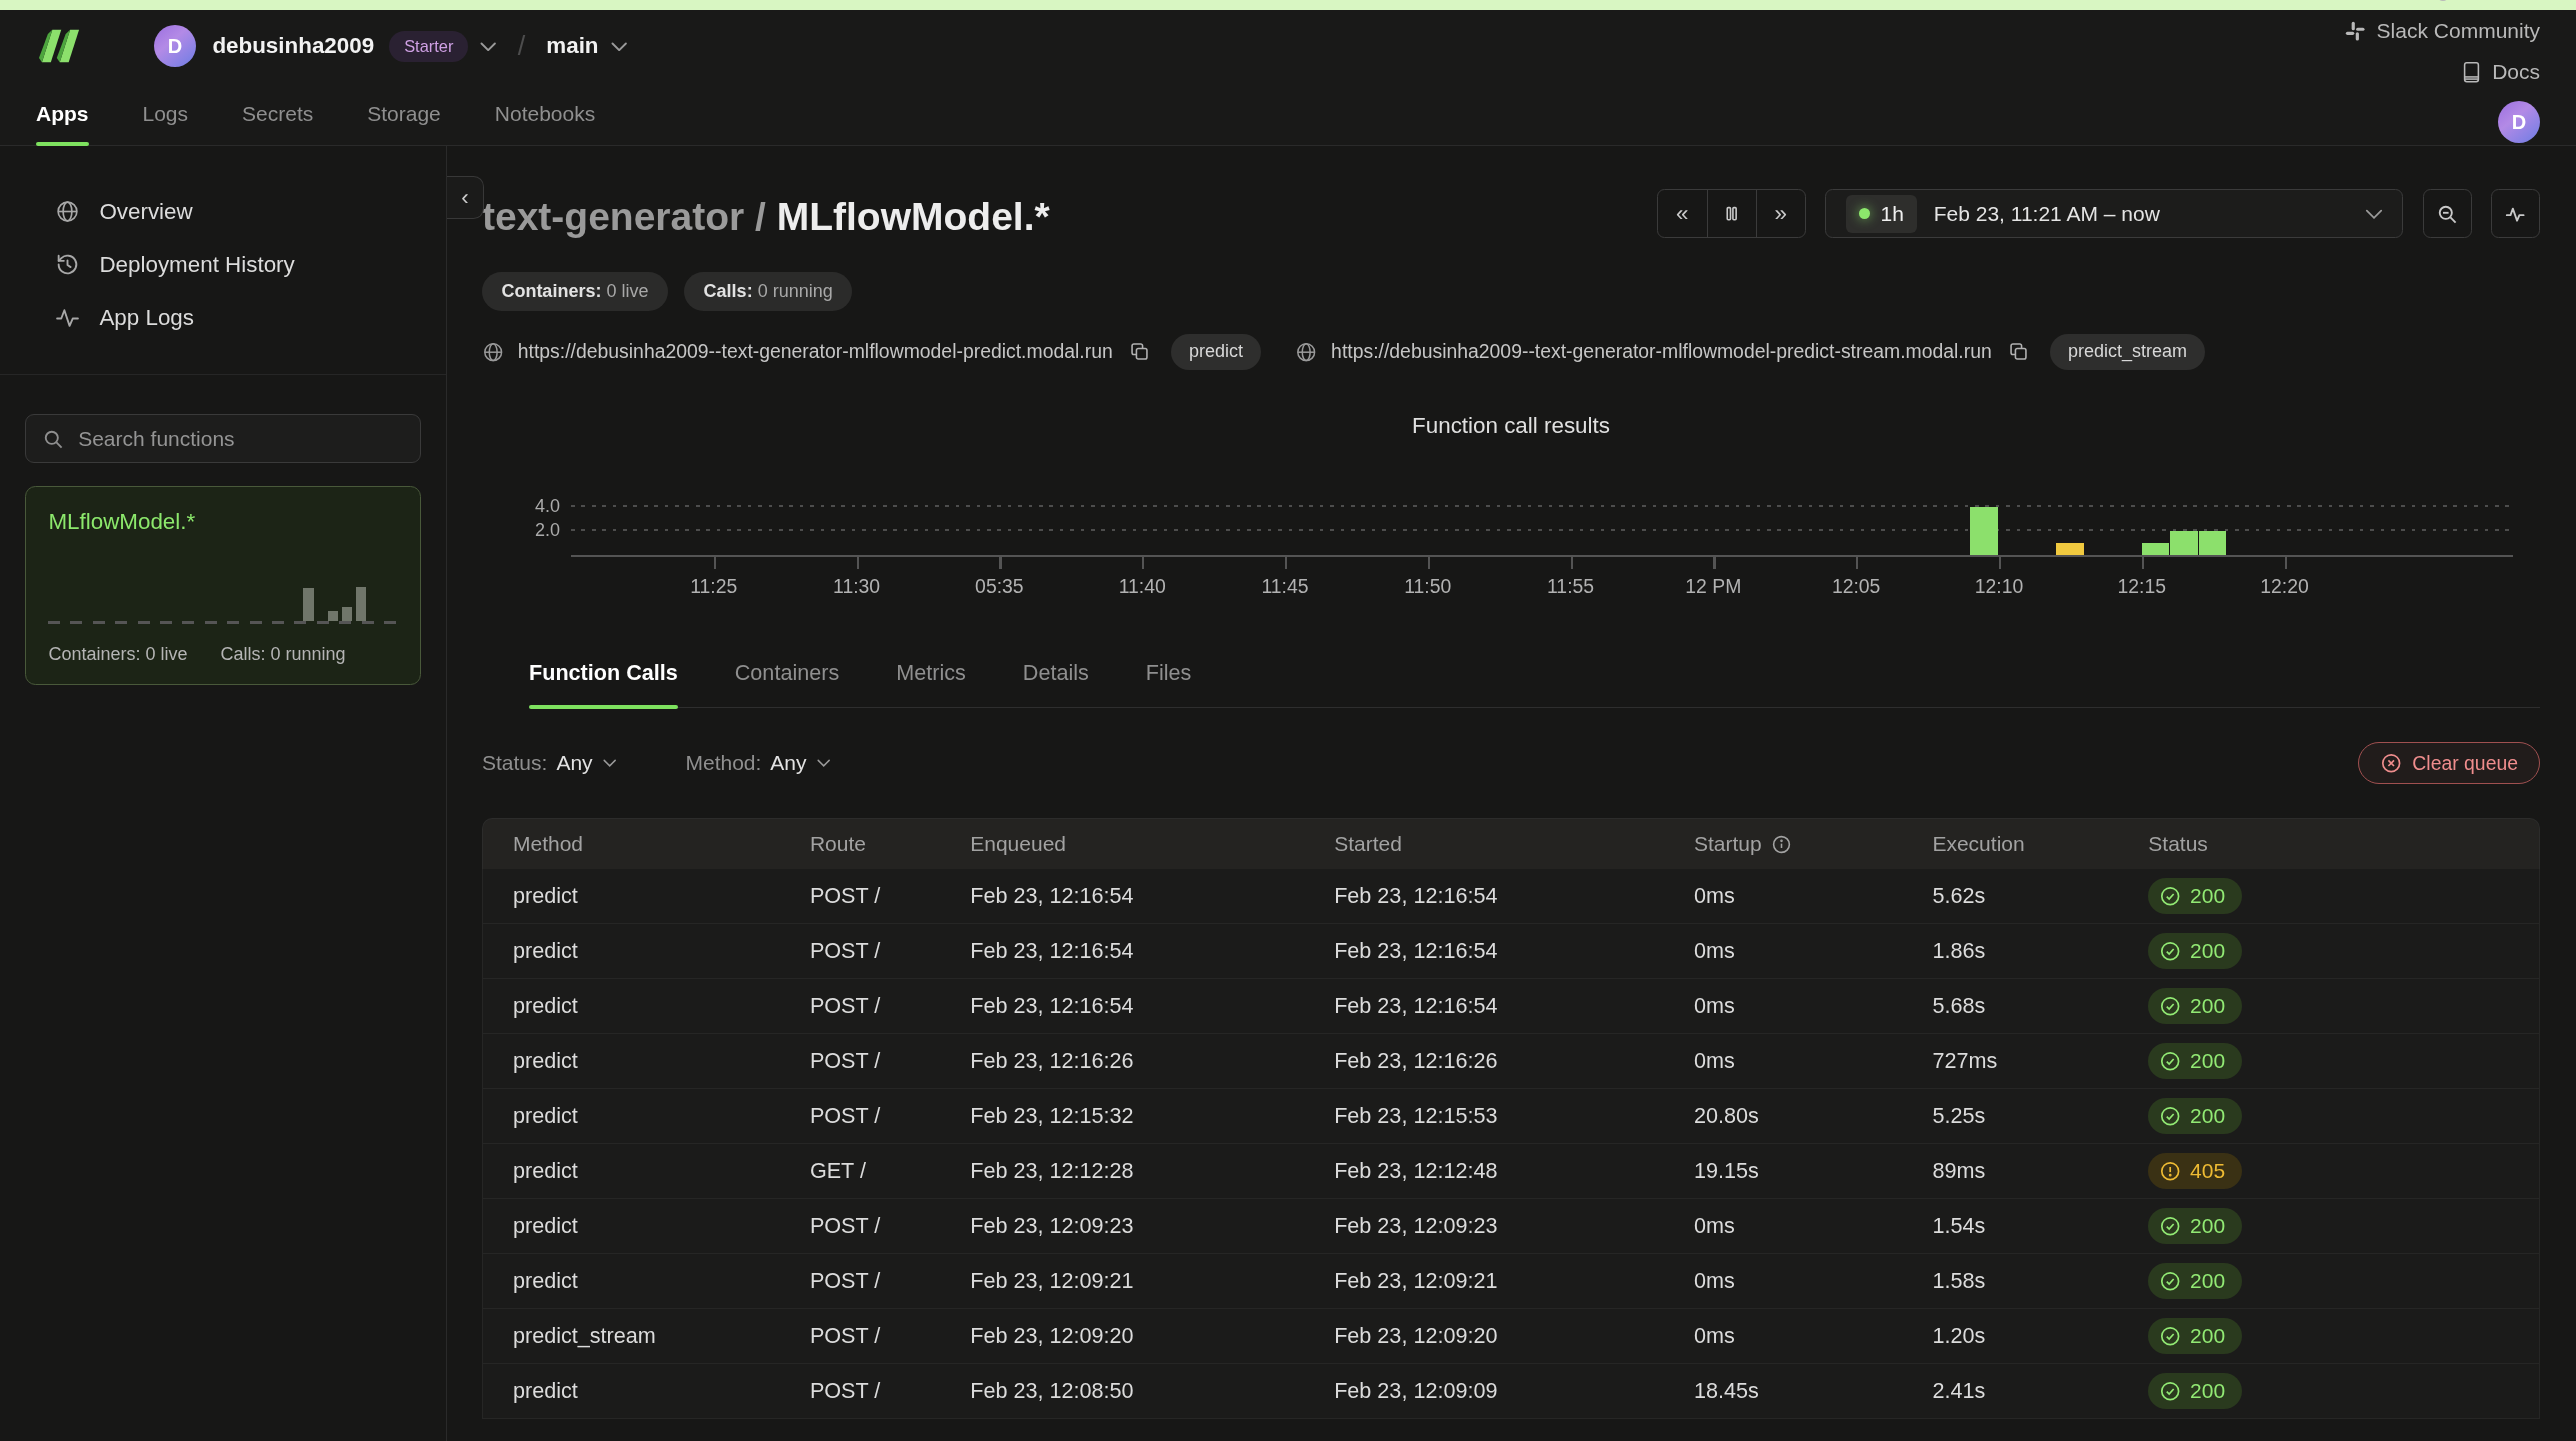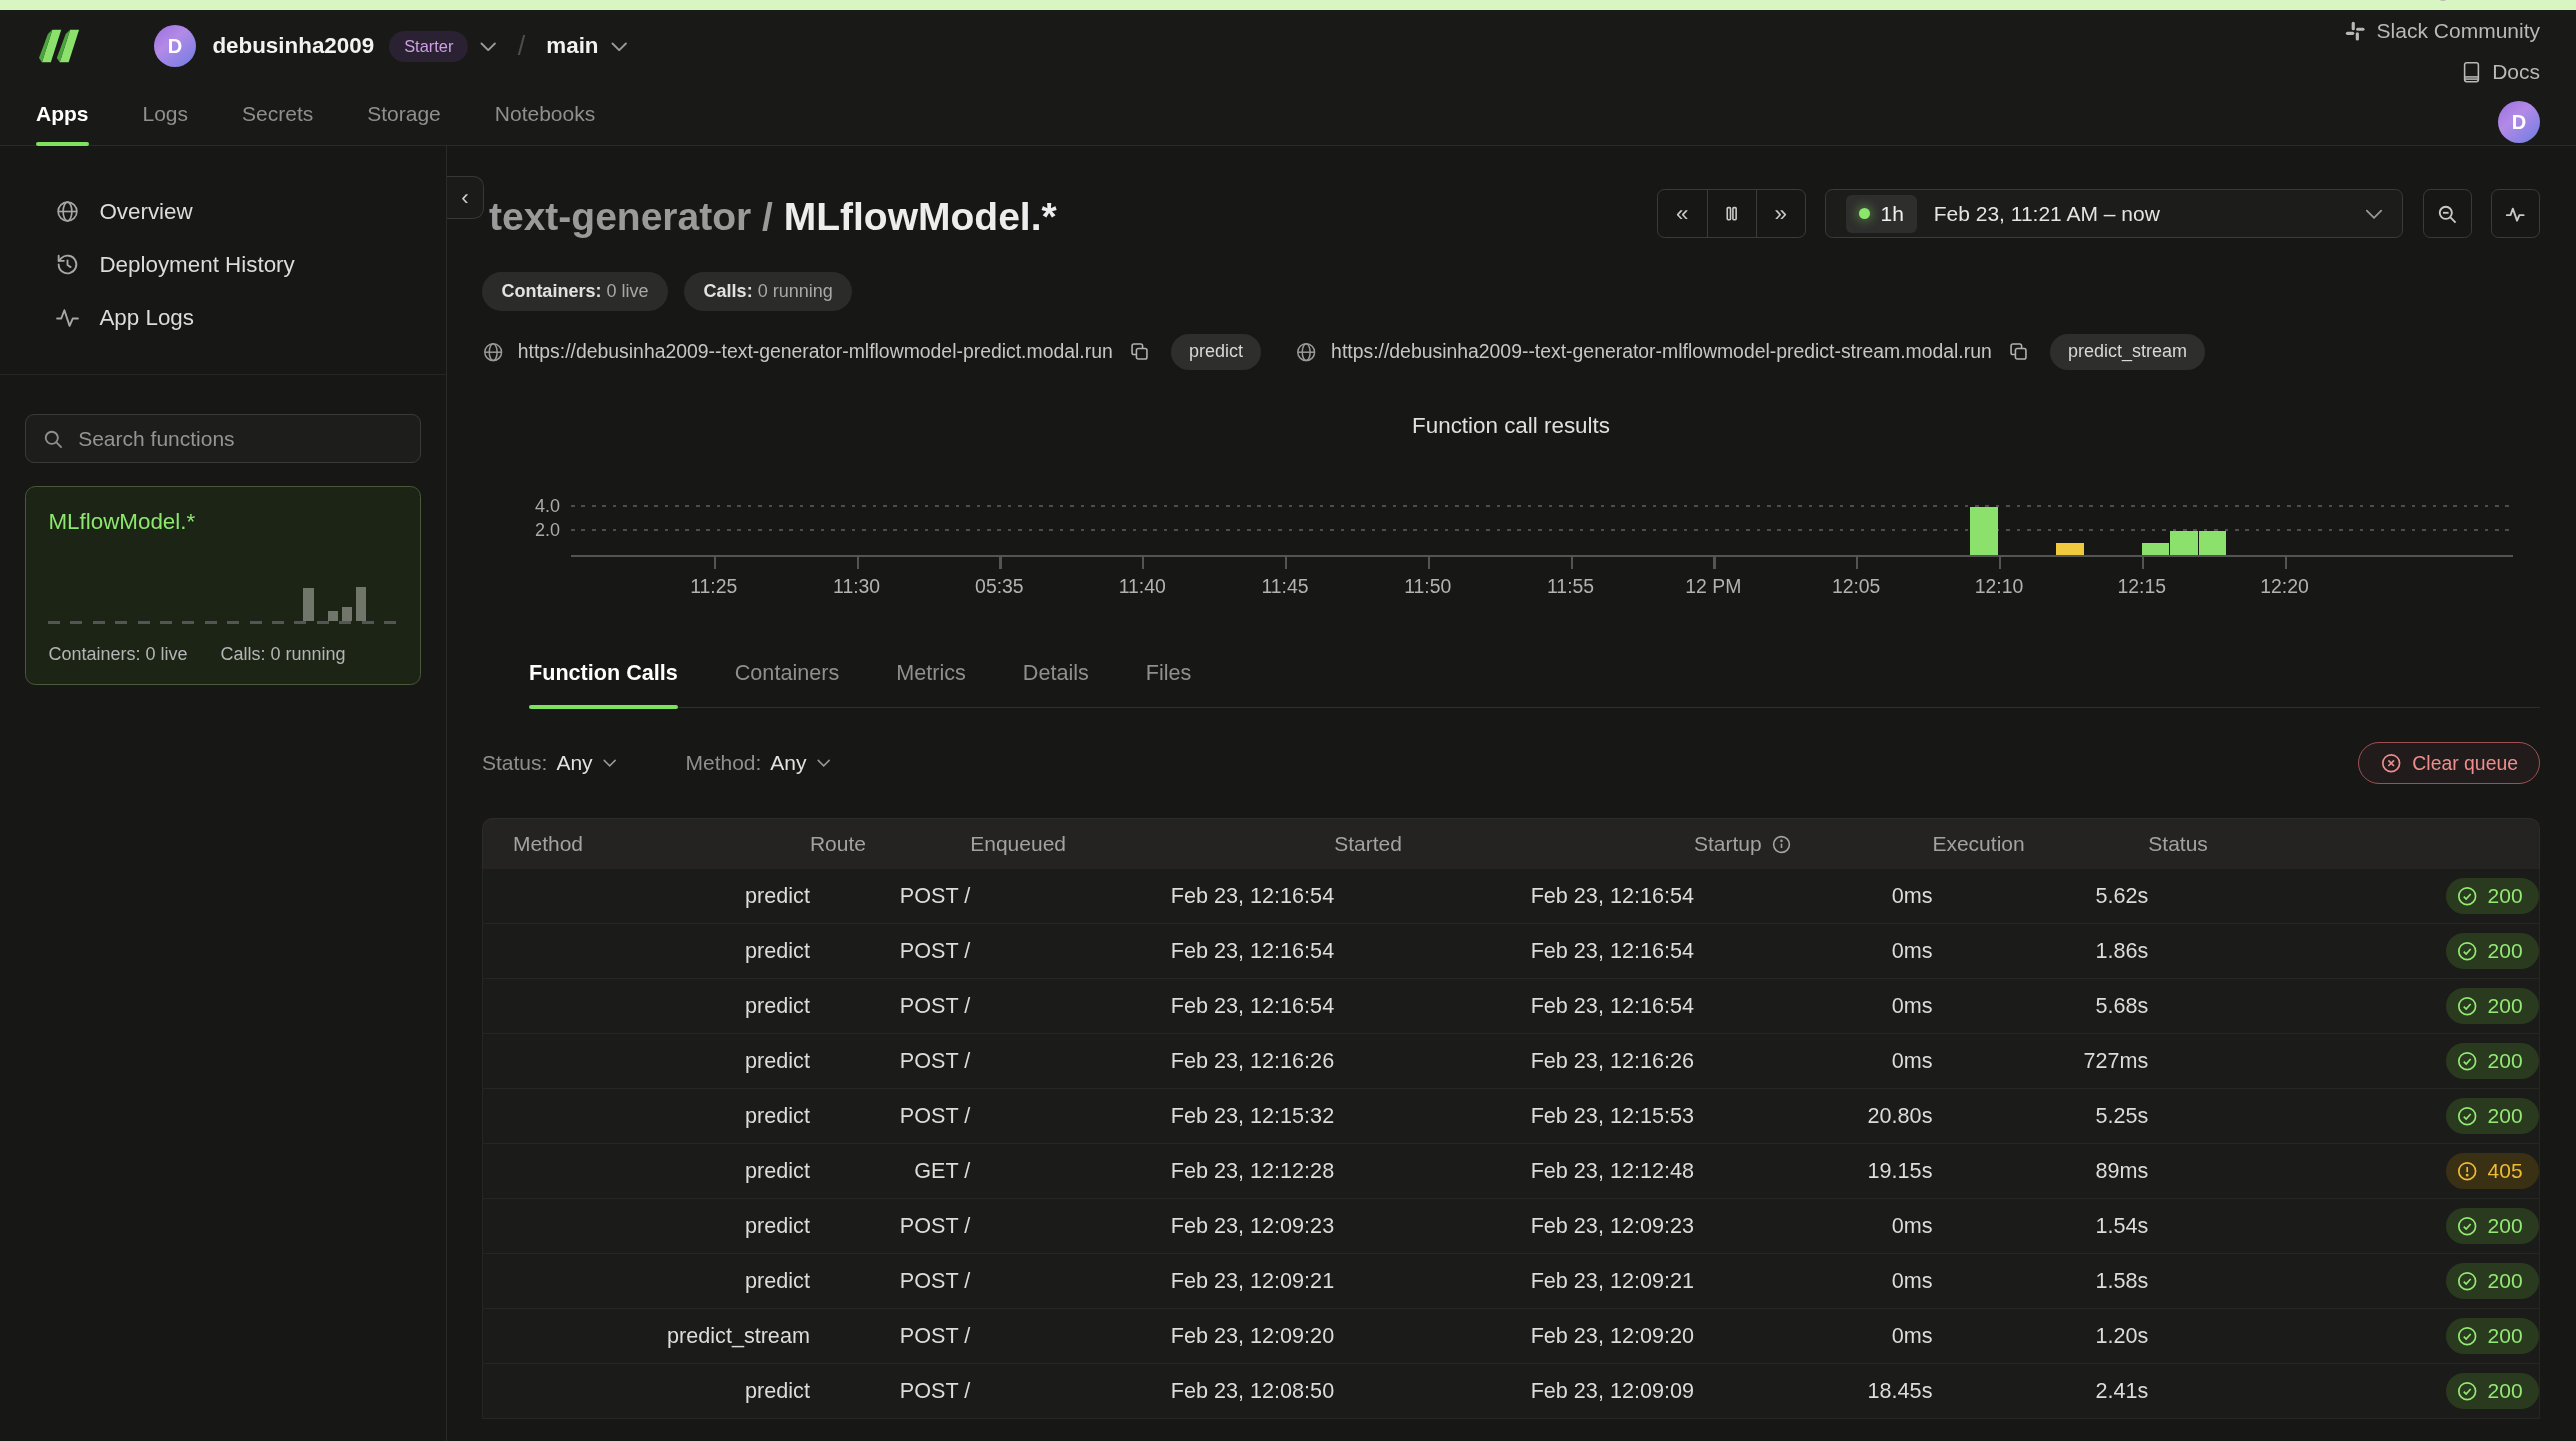--- a/index.html
+++ b/index.html
@@ -45,21 +45,21 @@
   .func-stats { display:flex; gap:33px; margin-top:19.4px; color:#b5b5b5; font-size:18px; }
 
   .main { flex:1; position:relative; padding:0 36px 0 35px; }
   .collapse-btn { position:absolute; left:0; top:30px; width:37px; height:43px; background:#1b1b1a;
     border:1.5px solid #383838; border-left:none; border-radius:0 10.4px 10.4px 0; color:#cccccc;
     display:flex; align-items:center; justify-content:center; font-size:22.4px; cursor:pointer; }
 
   
   .page-head { padding-top:49px; }
   .page-title { font-size:39px; font-weight:600; }
-  .page-title .pfx { color:#9a9a9a;margin-left:7px; }
+  .page-title .pfx { color:#9a9a9a; }
   .page-title .mainpart { color:#ededed; }
   .badge-row { display:flex; gap:16.4px; margin-top:33px; }
   .stat-badge { background:#2b2b2a; border-radius:745px; padding:9px 19.4px; font-size:18px; color:#a8a8a8; }
   .stat-badge b { color:#e2e2e2; font-weight:700; }
   .url-row { display:flex; align-items:center; gap:13.4px; margin-top:22.4px; font-size:19.4px; color:#c6c6c6; }
   .url-row .icn { color:#9a9a9a; display:inline-flex; flex:0 0 auto; }
   .copy-btn { color:#b2b2b2; display:inline-flex; cursor:pointer; margin-left:3px; }
   .tag-pill { background:#2e2e2d; color:#d8d8d8; border-radius:745px; padding:7.5px 18px; font-size:18px; margin-left:7.5px; }
   .url-row .gap { width:7.5px; }
 
@@ -100,21 +100,21 @@
 
   
   .filter-row { display:flex; align-items:center; margin-top:34px; }
   .filter { display:flex; align-items:center; gap:9px; font-size:21px; margin-right:69px; cursor:pointer; }
   .filter .flab { color:#8f8f8f; }
   .filter .fval { color:#e2e2e2; }
   .clear-queue { margin-left:auto; height:42px; display:flex; align-items:center; gap:10.4px; padding:0 21px;
     border:1.5px solid #a05050; border-radius:21px; color:#ef8d8d; background:rgba(239,141,141,.05); font-size:19.4px; cursor:pointer; }
 
   
-  .table { margin-top:34px;text-align:right; }
+  .table { margin-top:34px; }
   .thead, .trow { display:grid; grid-template-columns:15.9% 7.8% 17.7% 17.5% 11.6% 10.5% auto; align-items:center; }
   .thead { background:#242321; height:51px; border-radius:10.4px 10.4px 0 0; color:#a2a2a2; font-size:21px;
     border:0.7px solid #2c2c2b; border-bottom:none; }
   .thead .th { display:flex; align-items:center; gap:9px; }
   .thead .th:first-child, .trow .td:first-child { padding-left:30px; }
   .trow { height:55px; background:#1b1b1a; border-left:0.7px solid #262625; border-right:0.7px solid #262625;
     border-bottom:0.7px solid #262625; font-size:21.6px; color:#dcdcdc; }
   .status-pill { display:inline-flex; align-items:center; gap:9px; padding:6px 16.4px 6px 10.4px; border-radius:745px; font-size:21px; }
   .status-pill.success { background:#2a3a1e; color:#92ea74; }
   .status-pill.warning { background:#3a3114; color:#eebb33; }

